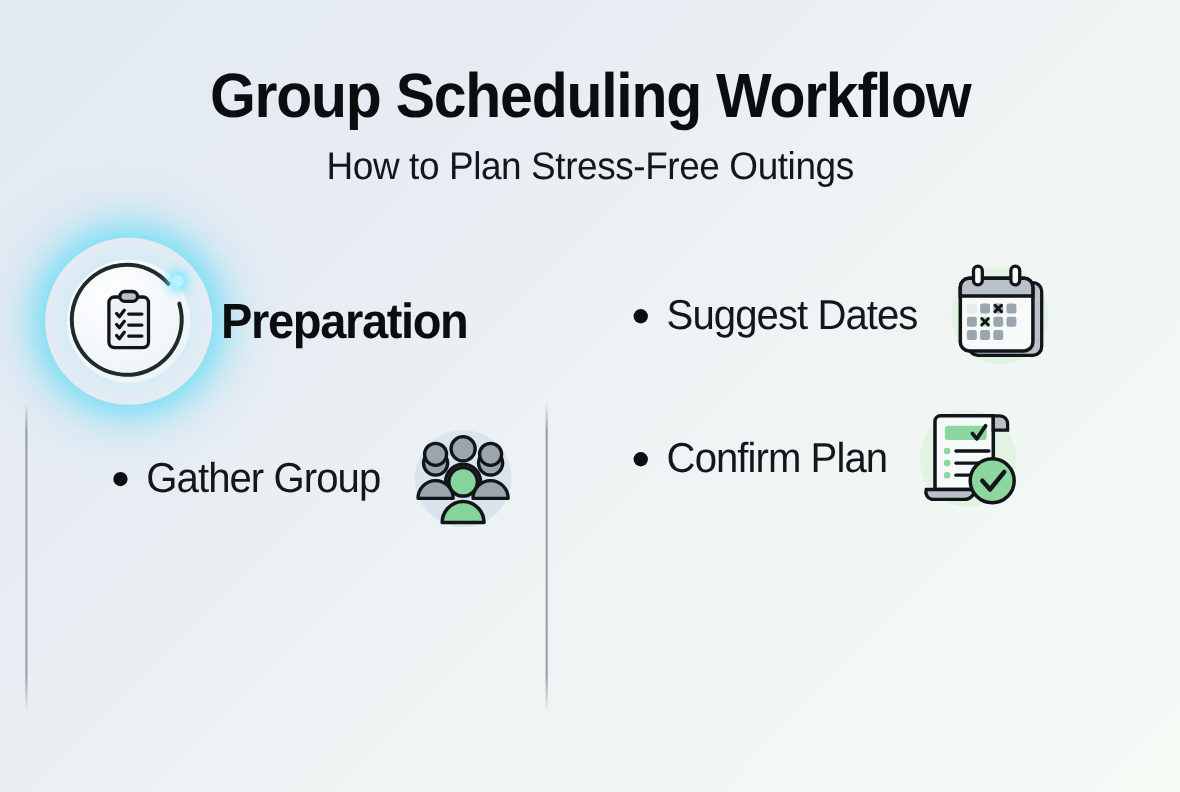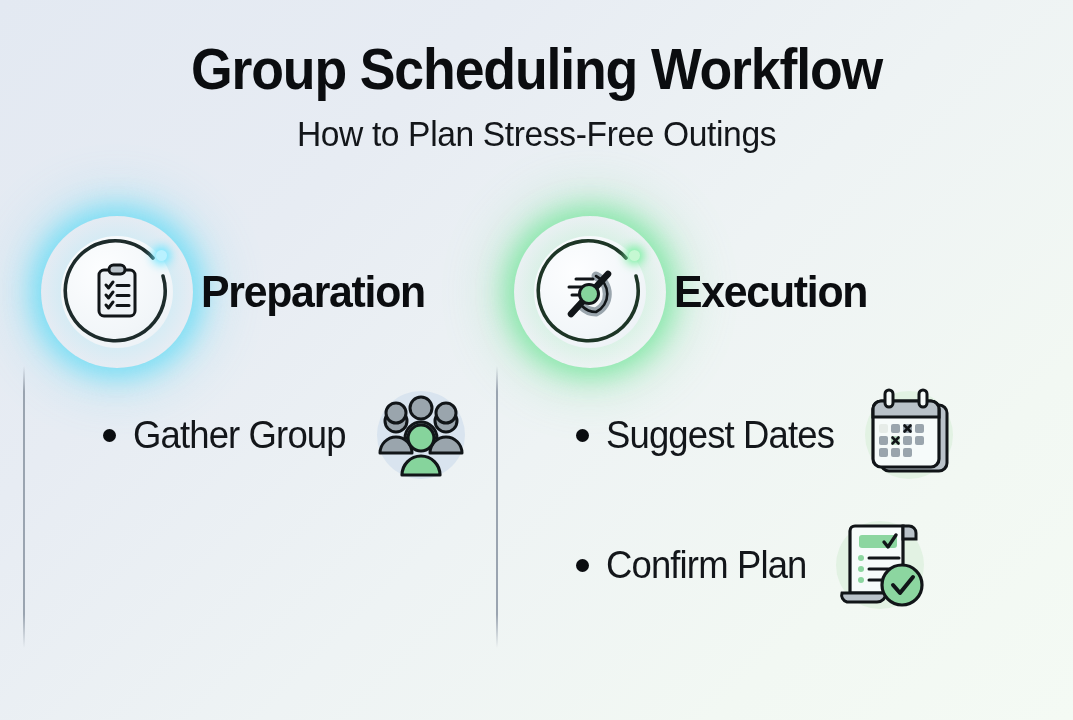--- a/index.html
+++ b/index.html
@@ -4,21 +4,21 @@
 <style>
   * { margin:0; padding:0; box-sizing:border-box; }
   html,body { width:1073px; height:720px; overflow:hidden; }
   body {
     font-family:"Liberation Sans", sans-serif;
     background:linear-gradient(135deg,#e3e9f2 0%,#e7ecf3 28%,#eef3f4 55%,#f2f8f3 80%,#f4faf4 100%);
     position:relative;
   }
 
   
-  .header { text-align:center; padding-top:40px; }
+  .header { text-align:center; padding-top:58px; }
   .title {
     font-size:57px; font-weight:bold; color:#0b0d10;
     letter-spacing:-1.2px; line-height:1.02;
     transform:scaleX(0.94); transform-origin:center;
   }
   .subtitle {
     font-size:35px; font-weight:400; color:#13161a;
     letter-spacing:-0.4px; margin-top:16px;
     transform:scaleX(0.96); transform-origin:center;
   }
@@ -135,44 +135,20 @@
             </g>
           </svg>
         </span>
       </div>
 
     </div>
   </div>
 
   <div class="col">
 
-    <div class="sec-head">
-      <div class="ring-wrap">
-        <div class="ring-glow glow-green"></div>
-        <div class="ring-disc"></div>
-        <svg class="ring-svg" viewBox="0 0 124 124">
-          <path d="M 108 46 A 50 50 0 1 1 98 28" fill="none" stroke="#1d3526" stroke-width="3.6" stroke-linecap="round"></path>
-        </svg>
-        <div class="ring-dot dot-green"></div>
-        <div class="ring-icon">
-          <svg width="68" height="68" viewBox="0 0 68 68">
-            <path d="M40 18 A20 20 0 0 1 40 54 A20 20 0 0 1 26 48" fill="none" stroke="#9aa5ad" stroke-width="9" stroke-linecap="round"></path>
-            <path d="M40 18 A20 20 0 0 1 40 54 A20 20 0 0 1 26 48" fill="none" stroke="#111518" stroke-width="2.6" stroke-linecap="round"></path>
-            <g stroke="#111518" stroke-width="3" stroke-linecap="round">
-              <line x1="20" y1="21" x2="37" y2="21"></line>
-              <line x1="13" y1="29" x2="33" y2="29"></line>
-              <line x1="16" y1="37" x2="30" y2="37"></line>
-            </g>
-            <line x1="15" y1="56" x2="52" y2="16" stroke="#111518" stroke-width="6.5" stroke-linecap="round"></line>
-            <circle cx="33" cy="36" r="9.5" fill="#86d49c" stroke="#111518" stroke-width="3"></circle>
-          </svg>
-        </div>
-      </div>
-      <div class="sec-title">Execution</div>
-    </div>
 
     <div class="divider"></div>
 
     <div class="rows">
 
       <div class="row">
         <span class="bullet"></span>
         <span class="row-label">Suggest Dates</span>
         <span class="row-icon">
           <span class="icon-blob blob-green"></span>

